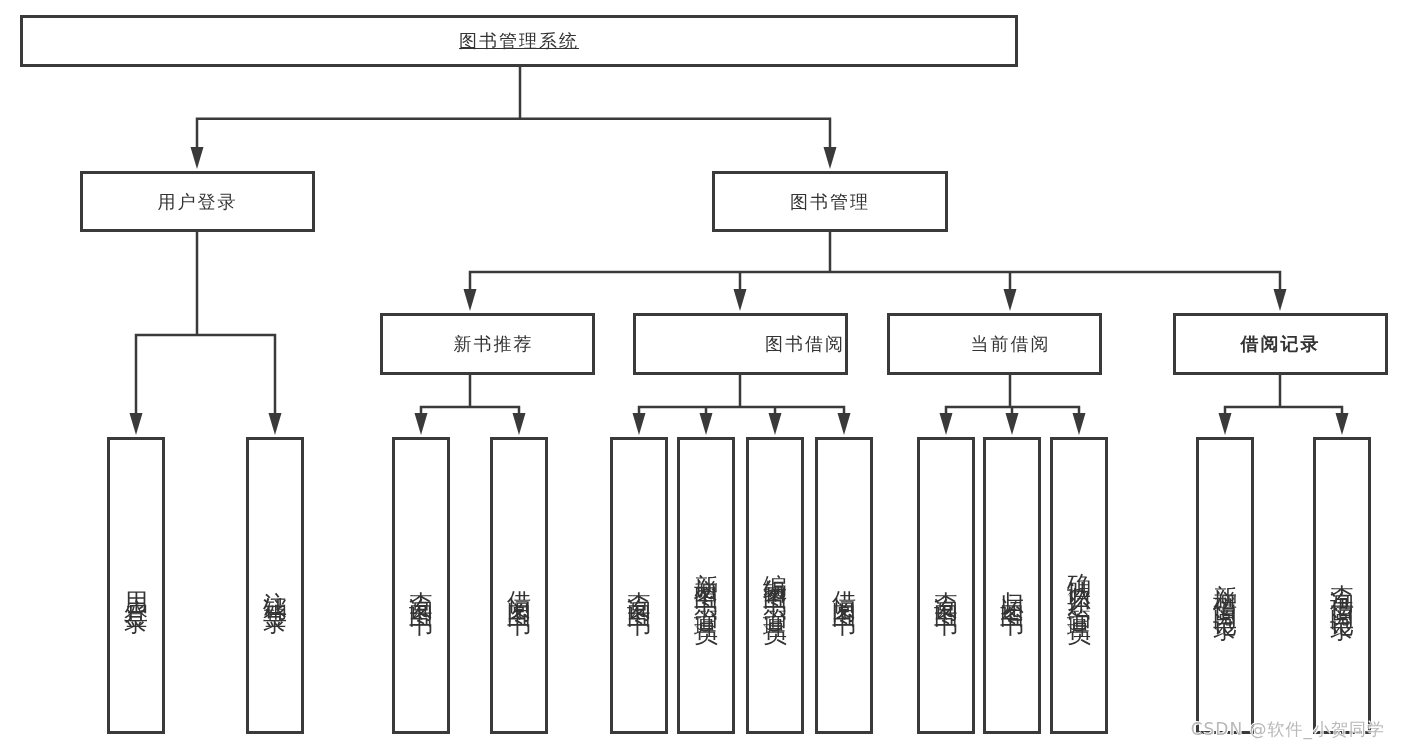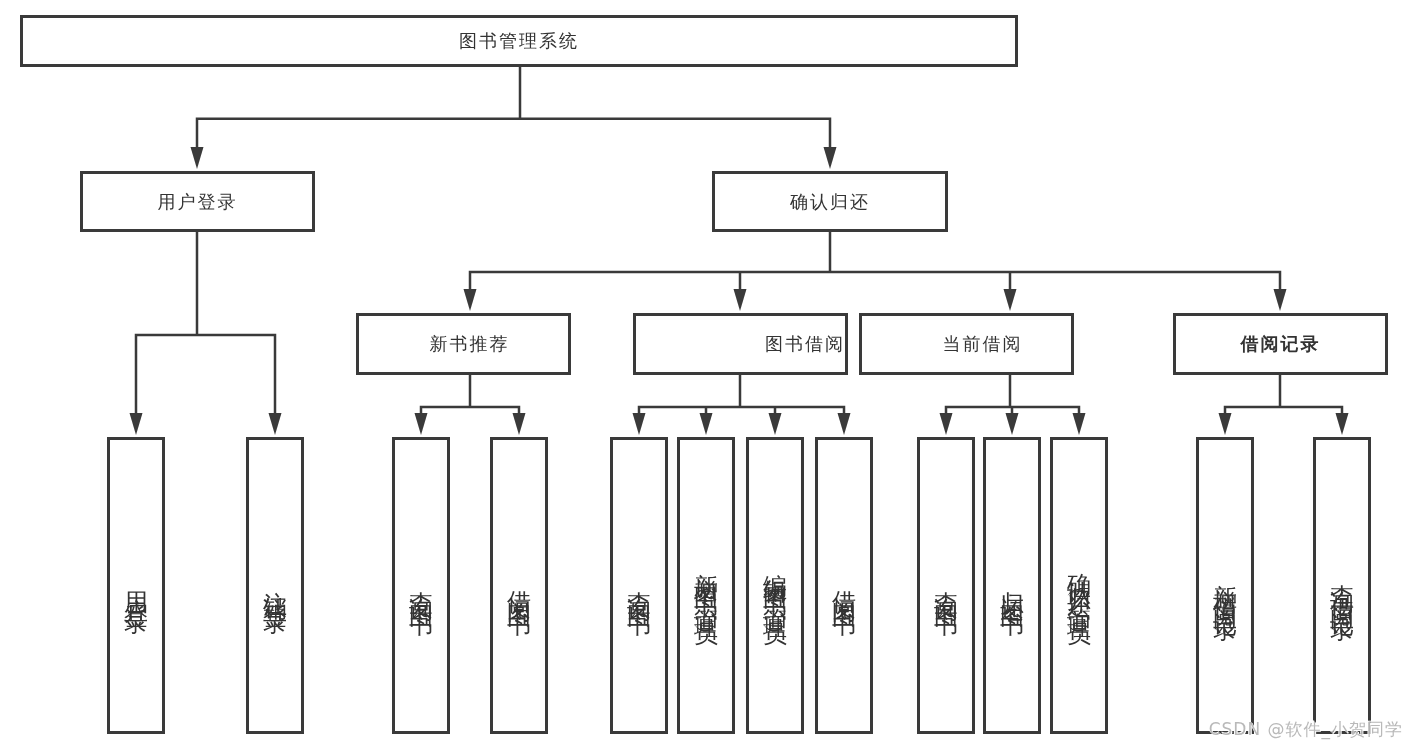--- a/index.html
+++ b/index.html
@@ -19,38 +19,38 @@
     display:flex;
     align-items:center;
     justify-content:center;
     color:#333333;
   }
   .node-h{
     font-size:18px;
     letter-spacing:2px;
     white-space:nowrap;
   }
-  .node-root{left:20px;top:15px;width:998px;height:52px;}
+  .node-root{left:20px;top:15px;width:998px;height:52px;text-decoration:underline;}
   .node-l2{height:61px;top:171px;}
   .node-l3{width:215px;height:62px;top:313px;}
   .leaf{
     top:437px;
     width:58px;height:297px;
   }
   .leaf .vtext{
     writing-mode:vertical-rl;
     text-orientation:mixed;
     font-size:24px;
     letter-spacing:7px;
     line-height:1;
     color:#333333;
   }
   .watermark{
     position:absolute;
-    right:2px;bottom:6px;
+    right:20px;bottom:6px;
     font-size:17px;
     letter-spacing:1px;
     text-shadow:1px 1px 0 #ffffff, -1px -1px 0 #ffffff;
     z-index:5;
     white-space:nowrap;
   }
 </style>
 </head>
 <body>
 
@@ -94,30 +94,30 @@
     </svg>
 
   <div class="node node-h node-root">
     <span>图书管理系统</span>
   </div>
 
   <div class="node node-h node-l2" style="left:80px;width:235px;">
     <span>用户登录</span>
   </div>
   <div class="node node-h node-l2" style="left:712px;width:236px;">
-    <span>确认归还</span>
+    <span>图书管理</span>
   </div>
 
-  <div class="node node-h node-l3" style="left:356px;padding-left:12px;">
+  <div class="node node-h node-l3" style="left:380px;padding-left:12px;">
     <span>新书推荐</span>
   </div>
   <div class="node node-h node-l3" style="left:633px;justify-content:flex-end;">
     <span>图书借阅</span>
   </div>
-  <div class="node node-h node-l3" style="left:859px;padding-left:32px;">
+  <div class="node node-h node-l3" style="left:887px;padding-left:32px;">
     <span>当前借阅</span>
   </div>
   <div class="node node-h node-l3" style="left:1173px;font-weight:bold;">
     <span>借阅记录</span>
   </div>
 
   <div class="node leaf" style="left:107px;">
     <span class="vtext">用户登录</span>
   </div>
   <div class="node leaf" style="left:246px;">

